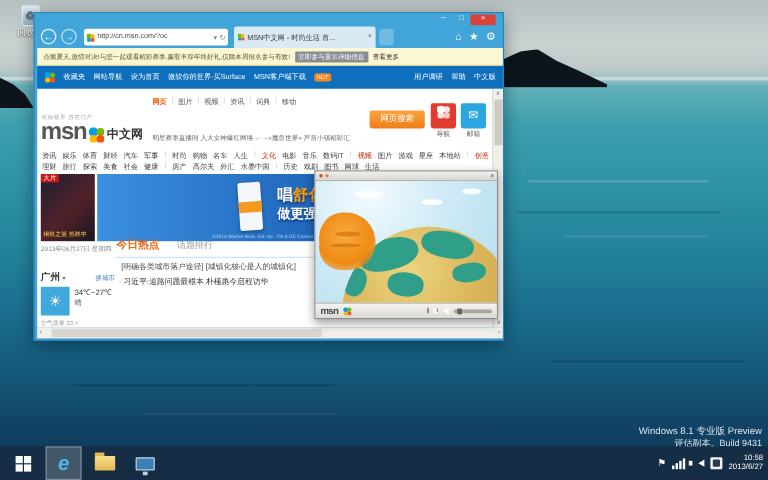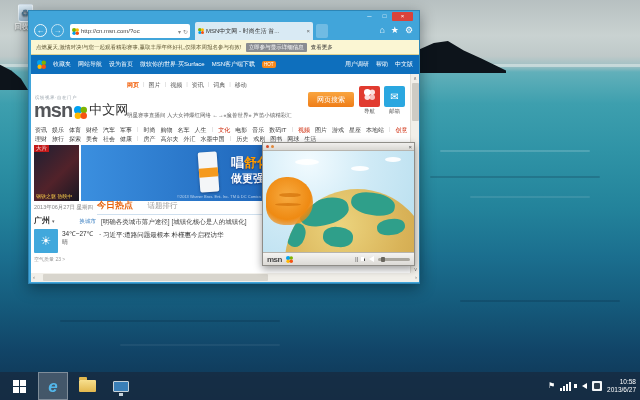--- a/index.html
+++ b/index.html
@@ -43,21 +43,21 @@
 
   #msnbar{background:#0e6fbd;display:flex;align-items:center;gap:7px;padding:0 6px;color:#fff;
     font-size:6px;white-space:nowrap;overflow:hidden}
   #msnbar .right{margin-left:auto;display:flex;gap:6px}
   #msnbar [data-list] {display:flex;gap:7px}
   .badge{background:#f6891e;color:#fff;font-size:4.5px;padding:0 2px;border-radius:2px;line-height:7px;align-self:center}
 
   #page{background:#fff;overflow:hidden}
   .slogan{font-size:4.5px;color:#9aa4ad;letter-spacing:.5px}
   .msnlogo{font-size:20px;font-weight:bold;color:#54565a;letter-spacing:-1px;line-height:18px}
-  .cnname{font-size:13px;color:#333;font-weight:normal}
+  .cnname{font-size:10px;color:#333;font-weight:bold}
   .stabs{display:flex;gap:4px;font-size:6px;color:#555}
   .stabs .active{color:#f25c05;font-weight:bold}
   .stabs .sep{color:#ccc}
   #sbox{border:1px solid #dcdcdc;background:#fff;display:flex;align-items:center;padding:0 3px}
   #sbox input{border:none;outline:none;flex:1;font-size:6px;color:#444;min-width:0;font-family:"Liberation Sans",sans-serif}
   .bing{font-size:8px;font-weight:bold;color:#c7a300;letter-spacing:-.5px}
   #sbtn{background:linear-gradient(180deg,#f9a53f,#ef7d18);color:#fff;font-size:7px;text-align:center;
     border-radius:2px;line-height:15px}
   .hot{font-size:5.5px;color:#666;white-space:nowrap;overflow:hidden}
   .tile{width:21px;height:21px;border-radius:2px;color:#fff;text-align:center;line-height:21px;font-size:10px}
@@ -355,21 +355,21 @@
           <span class="todaytitle">今日热点</span>
           <span class="todaysub" style="margin-left:10px">话题排行</span>
         </div>
         <div class="hlinks" style="margin:3px 0 0 4px">[明确各类城市落户途径] [城镇化核心是人的城镇化]</div>
         <div class="bullet" style="margin:4px 0 0 2px">· 习近平:道路问题最根本 朴槿惠今启程访华</div>
         <div class="thumb abs" style="left:224px;top:12px;width:22px;height:40px"></div>
       </div>
 
       <div class="abs" style="left:3px;top:130px;width:62px">
         <div class="sbdate">2013年06月27日 星期四</div>
-        <div style="margin-top:4px;display:flex;align-items:baseline;gap:2px">
+        <div style="margin-top:14px;display:flex;align-items:baseline;gap:2px">
           <span class="sbcity">广州</span>
           <span style="font-size:5px;color:#666">▾</span>
           <span class="sbchange" style="margin-left:auto">换城市</span>
         </div>
         <div style="margin-top:3px;display:flex;gap:4px">
           <div class="wtile"><span>☀</span></div>
           <div>
             <div class="sbtemp">34℃~27℃</div>
             <div class="sbcond">晴</div>
           </div>
@@ -459,14 +459,18 @@
       <div class="inputbox">
           <div></div>
         </div>
       <div id="clock">
         <div>10:58</div>
         <div>2013/6/27</div>
       </div>
     </div>
   </div>
 
+  <div id="watermark" class="abs">
+    <div class="l1">Windows 8.1 专业版 Preview</div>
+    <div class="l2">评估副本。Build 9431</div>
+  </div>
 
 </div>
 
 </body></html>

